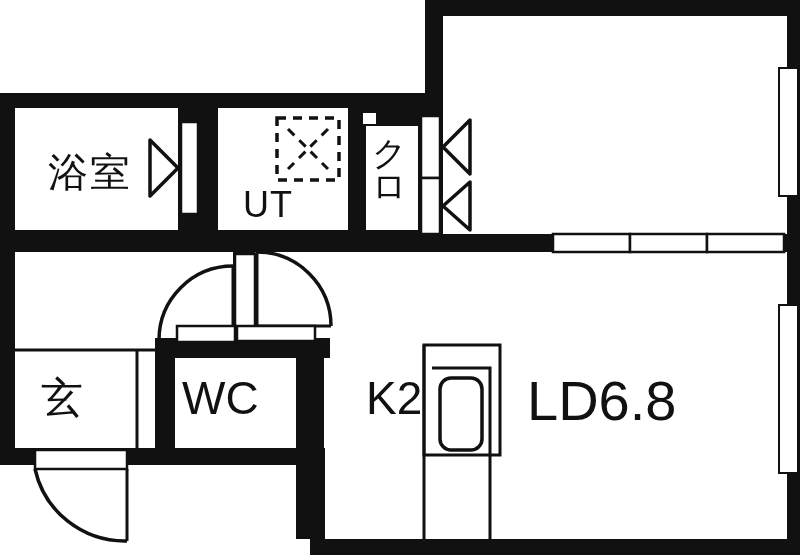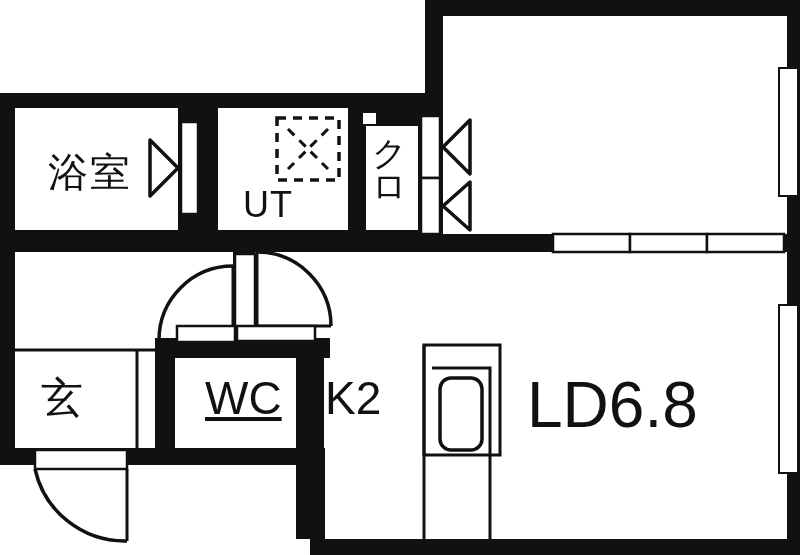--- a/index.html
+++ b/index.html
@@ -25,27 +25,27 @@
   }
   .room-label {
     position: absolute;
     color: #111111;
     font-family: "Liberation Sans", sans-serif;
     white-space: nowrap;
     line-height: 1;
     user-select: none;
   }
   .lbl-yoshitsu   { left: 527px; top: 98px;  font-size: 56px; letter-spacing: 0px; }
-  .lbl-ld         { left: 527px; top: 373px; font-size: 64px; letter-spacing: 0px; }
+  .lbl-ld         { left: 527px; top: 373px; font-size: 56px; letter-spacing: 0px; }
   .lbl-yokushitsu { left: 48px;  top: 152px; font-size: 40px; letter-spacing: 2px; }
   .lbl-ut         { left: 243px; top: 187px; font-size: 36px; letter-spacing: 1px; }
   .lbl-kuro       { left: 372px; top: 137px; font-size: 34px; line-height: 0.98; }
   .lbl-kuro span  { display: block; }
-  .lbl-wc         { left: 205px; top: 375px; font-size: 46px; letter-spacing: 0px; text-decoration: underline; }
-  .lbl-k2         { left: 325px; top: 375px; font-size: 46px; letter-spacing: 0px; }
+  .lbl-wc         { left: 182px; top: 375px; font-size: 46px; letter-spacing: 0px; }
+  .lbl-k2         { left: 325px; top: 375px; font-size: 46px; letter-spacing: 0px; padding-left: 41px; }
   .lbl-gen        { left: 41px;  top: 377px; font-size: 42px; }
 </style>
 </head>
 <body>
 
 <div id="plan-root">
 
   <svg id="plan-svg" viewBox="0 0 800 555" xmlns="http://www.w3.org/2000/svg">
 
     <g>

